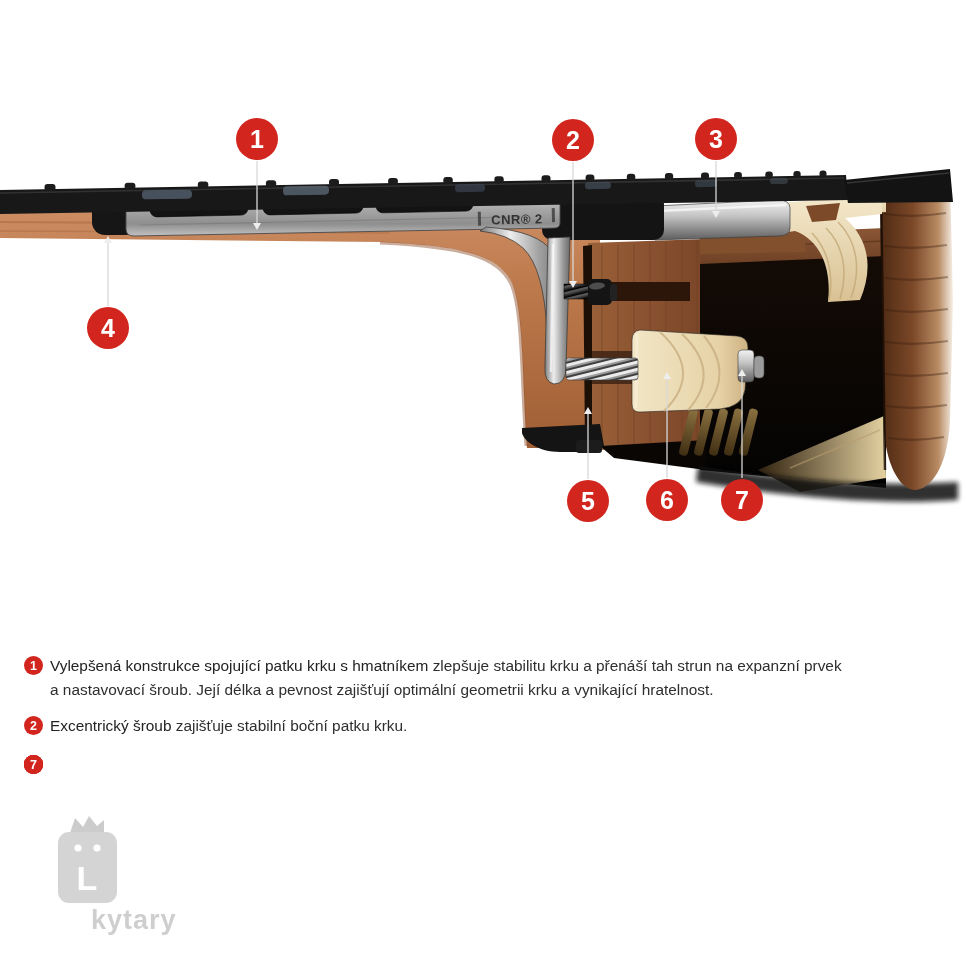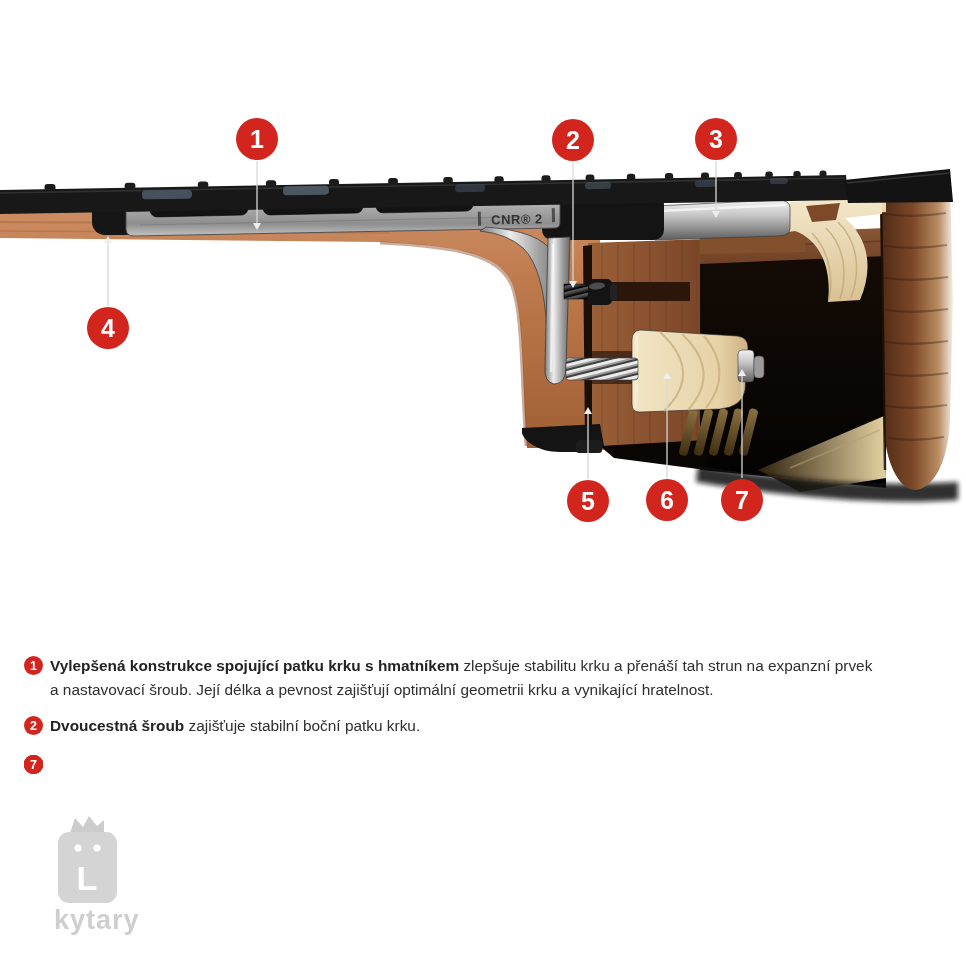--- a/index.html
+++ b/index.html
@@ -3,30 +3,30 @@
 <meta charset="utf-8">
 <style>
   html,body{margin:0;padding:0;background:#ffffff;}
   body{width:966px;height:978px;position:relative;overflow:hidden;
        font-family:"Liberation Sans","DejaVu Sans",sans-serif;}
   #stage{position:absolute;top:0;left:0;width:966px;height:978px;}
   
   #figure-svg{position:absolute;top:0;left:0;z-index:1;}
   
   #watermark{position:absolute;left:52px;top:812px;z-index:0;opacity:.5;text-align:center;width:120px;}
-  #watermark .wm-text{font-size:27px;font-weight:700;color:#9f9f9f;letter-spacing:1px;margin-top:-6px;text-align:left;padding-left:2px;}
+  #watermark .wm-text{font-size:27px;font-weight:700;color:#9f9f9f;letter-spacing:1px;margin-top:-6px;text-align:left;padding-left:2px;margin-left:37px;}
   
   #legend{position:absolute;left:24px;top:654px;width:912px;z-index:2;}
   .legend-item{position:relative;padding-left:26px;margin-bottom:14px;
                font-size:15.4px;line-height:24px;color:#2e2e2e;}
   .legend-item:nth-of-type(1){margin-bottom:12px;}
   .legend-item:nth-of-type(2){margin-bottom:15px;}
   .legend-item:nth-of-type(6){margin-bottom:12px;}
   .legend-text{white-space:pre-wrap;}
-  .legend-text b{font-weight:700;color:#232323;}
+  .legend-text b{font-weight:400;color:#232323;}
   .num-badge{position:absolute;left:0;top:2px;width:19px;height:19px;border-radius:50%;
              background:var(--accent,#d2251e);color:#fff;font-size:12.5px;font-weight:700;
              display:flex;align-items:center;justify-content:center;}
 </style>
 </head>
 <body>
 
 <div id="stage">
 
 <svg id="figure-svg" width="966" height="560" viewBox="0 0 966 560">
@@ -303,21 +303,21 @@
     <circle cx="26" cy="36" r="3.6" fill="#ffffff"></circle>
     <circle cx="45" cy="36" r="3.6" fill="#ffffff"></circle>
     <text x="35" y="78" text-anchor="middle" font-size="34" font-weight="700" fill="#ffffff" font-family="Liberation Sans, sans-serif">L</text>
   </svg>
   <div class="wm-text">kytary</div>
 </div>
 
 <div id="legend">
       <div class="legend-item"><span class="num-badge">1</span><span class="legend-text"><b>Vylepšená konstrukce spojující patku krku s hmatníkem</b><span> zlepšuje stabilitu krku a přenáší tah strun na expanzní prvek
 a nastavovací šroub. Její délka a pevnost zajišťují optimální geometrii krku a vynikající hratelnost.</span></span></div>
-      <div class="legend-item"><span class="num-badge">2</span><span class="legend-text"><b>Dvoucestná šroub</b><span> zajišťuje stabilní boční patku krku.</span></span></div>
+      <div class="legend-item"><span class="num-badge">2</span><span class="legend-text"><b>Excentrický šroub</b><span> zajišťuje stabilní boční patku krku.</span></span></div>
       <div class="legend-item"><span class="num-badge">3</span></div>
       <div class="legend-item"><span class="num-badge">4</span></div>
       <div class="legend-item"><span class="num-badge">5</span></div>
       <div class="legend-item"><span class="num-badge">6</span></div>
       <div class="legend-item"><span class="num-badge">7</span></div>
     </div>
 
 </div>
 
 </body></html>

